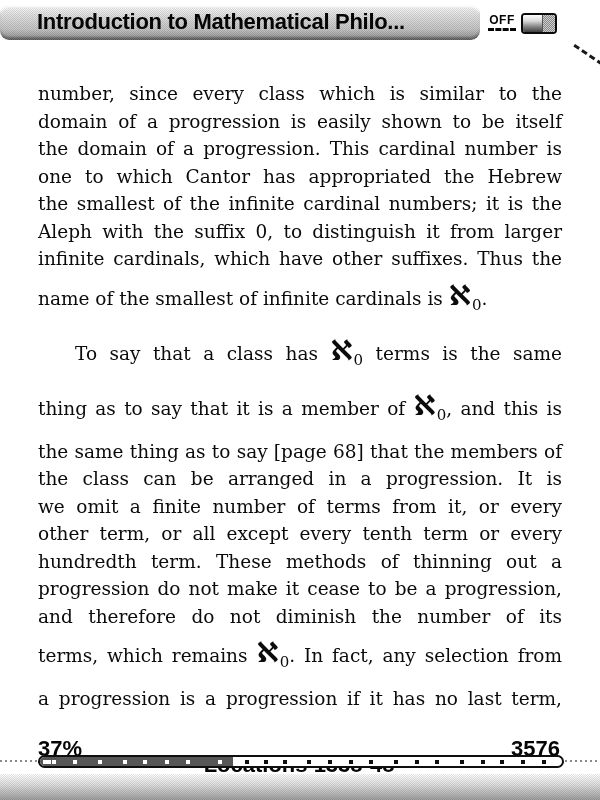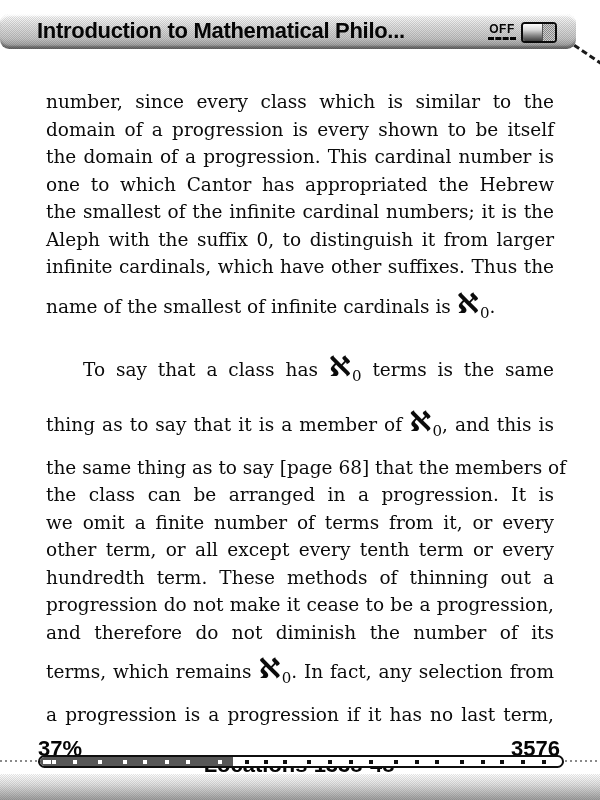--- a/index.html
+++ b/index.html
@@ -8,21 +8,21 @@
     width: 600px; height: 800px;
     margin: 0 auto;
     background: #ffffff;
     overflow: hidden;
     font-family: "Liberation Sans", sans-serif;
     color: #0d0d0d;
   }
 
   
   .titlebar {
-    position: absolute; left: 0; top: 14px; width: 576px; height: 35px;
+    position: absolute; left: 0; top: 5px; width: 480px; height: 35px;
     border-radius: 9px;
     background:
       repeating-conic-gradient(rgba(0,0,0,0.13) 0% 25%, transparent 0% 50%) 0 0 / 2px 2px,
       linear-gradient(to bottom, #ffffff 0%, #e3e3e3 30%, #c6c6c6 70%, #8f8f8f 100%);
     box-shadow: inset 0 -3px 2px rgba(0,0,0,0.28), inset 0 2px 2px rgba(255,255,255,0.9);
   }
   .book-title {
     position: absolute; left: 37px; top: 0; height: 35px; line-height: 33px;
     font-size: 22px; font-weight: bold; color: #050505;
     letter-spacing: -0.3px;
@@ -64,21 +64,21 @@
     border-top: 3px dashed #1a1a1a;
     transform: rotate(34deg); transform-origin: 0 0;
   }
 
   
   .page-text {
     position: absolute; left: 38px; right: 38px; top: 80px;
     font-family: "DejaVu Serif", "Liberation Serif", serif;
     font-size: 18.5px; line-height: 27.5px; color: #0b0b0b;
   }
-  .para { margin: 8px; }
+  .para { margin: 0; }
   .line {
     text-align: justify;
     text-align-last: justify;
     text-justify: inter-word;
     white-space: nowrap;
     overflow: visible;
   }
   .line.last { text-align-last: left; }
   .line.indent { text-indent: 37px; }
   .aleph {
@@ -145,21 +145,21 @@
     <div class="battery">
       <div class="battery-fill" id="battery-fill" style="width: 60%;"></div>
       <div class="battery-rest"></div>
     </div>
   </div>
   <div class="cursor-dash"></div>
 
   <div class="page-text" id="page-text">
       <div class="para">
         <div class="line">number, since every class which is similar to the</div>
-        <div class="line">domain of a progression is every shown to be itself</div>
+        <div class="line">domain of a progression is easily shown to be itself</div>
         <div class="line">the domain of a progression. This cardinal number is</div>
         <div class="line">one to which Cantor has appropriated the Hebrew</div>
         <div class="line">the smallest of the infinite cardinal numbers; it is the</div>
         <div class="line">Aleph with the suffix 0, to distinguish it from larger</div>
         <div class="line">infinite cardinals, which have other suffixes. Thus the</div>
         <div class="line last">name of the smallest of infinite cardinals is <span class="aleph">ℵ<span class="aleph-sub">0</span></span>.</div>
       </div>
       <div class="para">
         <div class="line indent">To say that a class has <span class="aleph">ℵ<span class="aleph-sub">0</span></span> terms is the same</div>
         <div class="line">thing as to say that it is a member of <span class="aleph">ℵ<span class="aleph-sub">0</span></span>, and this is</div>

